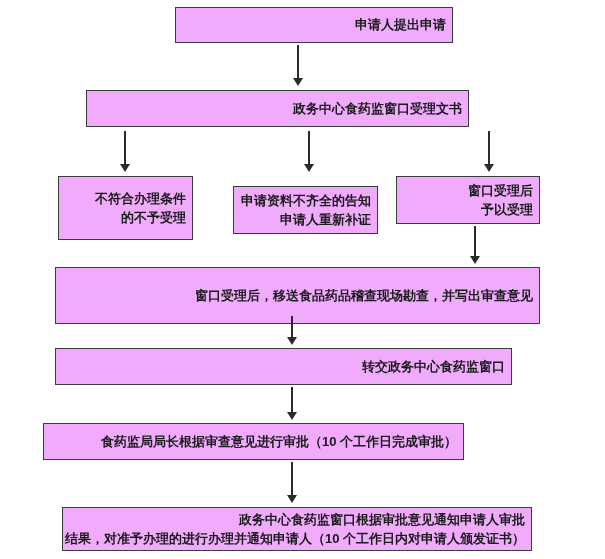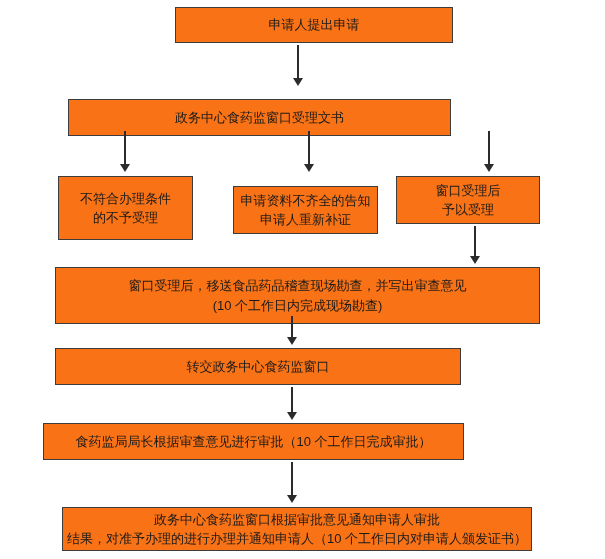--- a/index.html
+++ b/index.html
@@ -12,28 +12,28 @@
     position: relative;
     width: 605px;
     height: 559px;
     background: #ffffff;
     overflow: hidden;
   }
   .node {
     position: absolute;
     box-sizing: border-box;
     border: 1.5px solid #3c3c3c;
-    background: #f97316;
+    background: #f0abfc;
     color: #1a1a1a;
     font-size: 13px;
-    font-weight: normal;
+    font-weight: bold;
     line-height: 1.5;
     display: flex;
     flex-direction: column;
-    align-items: center;
+    align-items: flex-end;
     justify-content: center;
     text-align: center;
     padding: 2px 6px;
   }
   .node span { display: block; white-space: nowrap; }
   .arrow {
     position: absolute;
     width: 2px;
     background: #2b2b2b;
   }
@@ -53,21 +53,21 @@
 <body>
 
 <div class="canvas">
 
   <div class="node" style="left:175px; top:7px; width:278px; height:36px;">
     <span>申请人提出申请</span>
   </div>
 
   <div class="arrow" style="left:297px; top:45px; height:33px;"></div>
 
-  <div class="node" style="left:68px; top:90px; width:383px; height:37px;margin-top:9px;">
+  <div class="node" style="left:86px; top:90px; width:383px; height:37px;">
     <span>政务中心食药监窗口受理文书</span>
   </div>
 
   <div class="arrow" style="left:124px; top:131px; height:33px;"></div>
   <div class="arrow" style="left:308px; top:131px; height:33px;"></div>
   <div class="arrow" style="left:488px; top:131px; height:33px;"></div>
 
   <div class="node" style="left:58px; top:176px; width:135px; height:64px;">
     <span>不符合办理条件</span>
     <span>的不予受理</span>
@@ -80,26 +80,25 @@
 
   <div class="node" style="left:396px; top:176px; width:144px; height:48px;">
     <span>窗口受理后</span>
     <span>予以受理</span>
   </div>
 
   <div class="arrow" style="left:474px; top:226px; height:30px;"></div>
 
   <div class="node" style="left:55px; top:267px; width:485px; height:57px;">
     <span>窗口受理后，移送食品药品稽查现场勘查，并写出审查意见</span>
-    <span>(10 个工作日内完成现场勘查)</span>
   </div>
 
   <div class="arrow" style="left:291px; top:316px; height:21px;"></div>
 
-  <div class="node" style="left:55px; top:348px; width:406px; height:37px;">
+  <div class="node" style="left:55px; top:348px; width:457px; height:37px;">
     <span>转交政务中心食药监窗口</span>
   </div>
 
   <div class="arrow" style="left:291px; top:387px; height:25px;"></div>
 
   <div class="node" style="left:43px; top:423px; width:421px; height:37px;">
     <span>食药监局局长根据审查意见进行审批（10 个工作日完成审批）</span>
   </div>
 
   <div class="arrow" style="left:291px; top:462px; height:33px;"></div>

